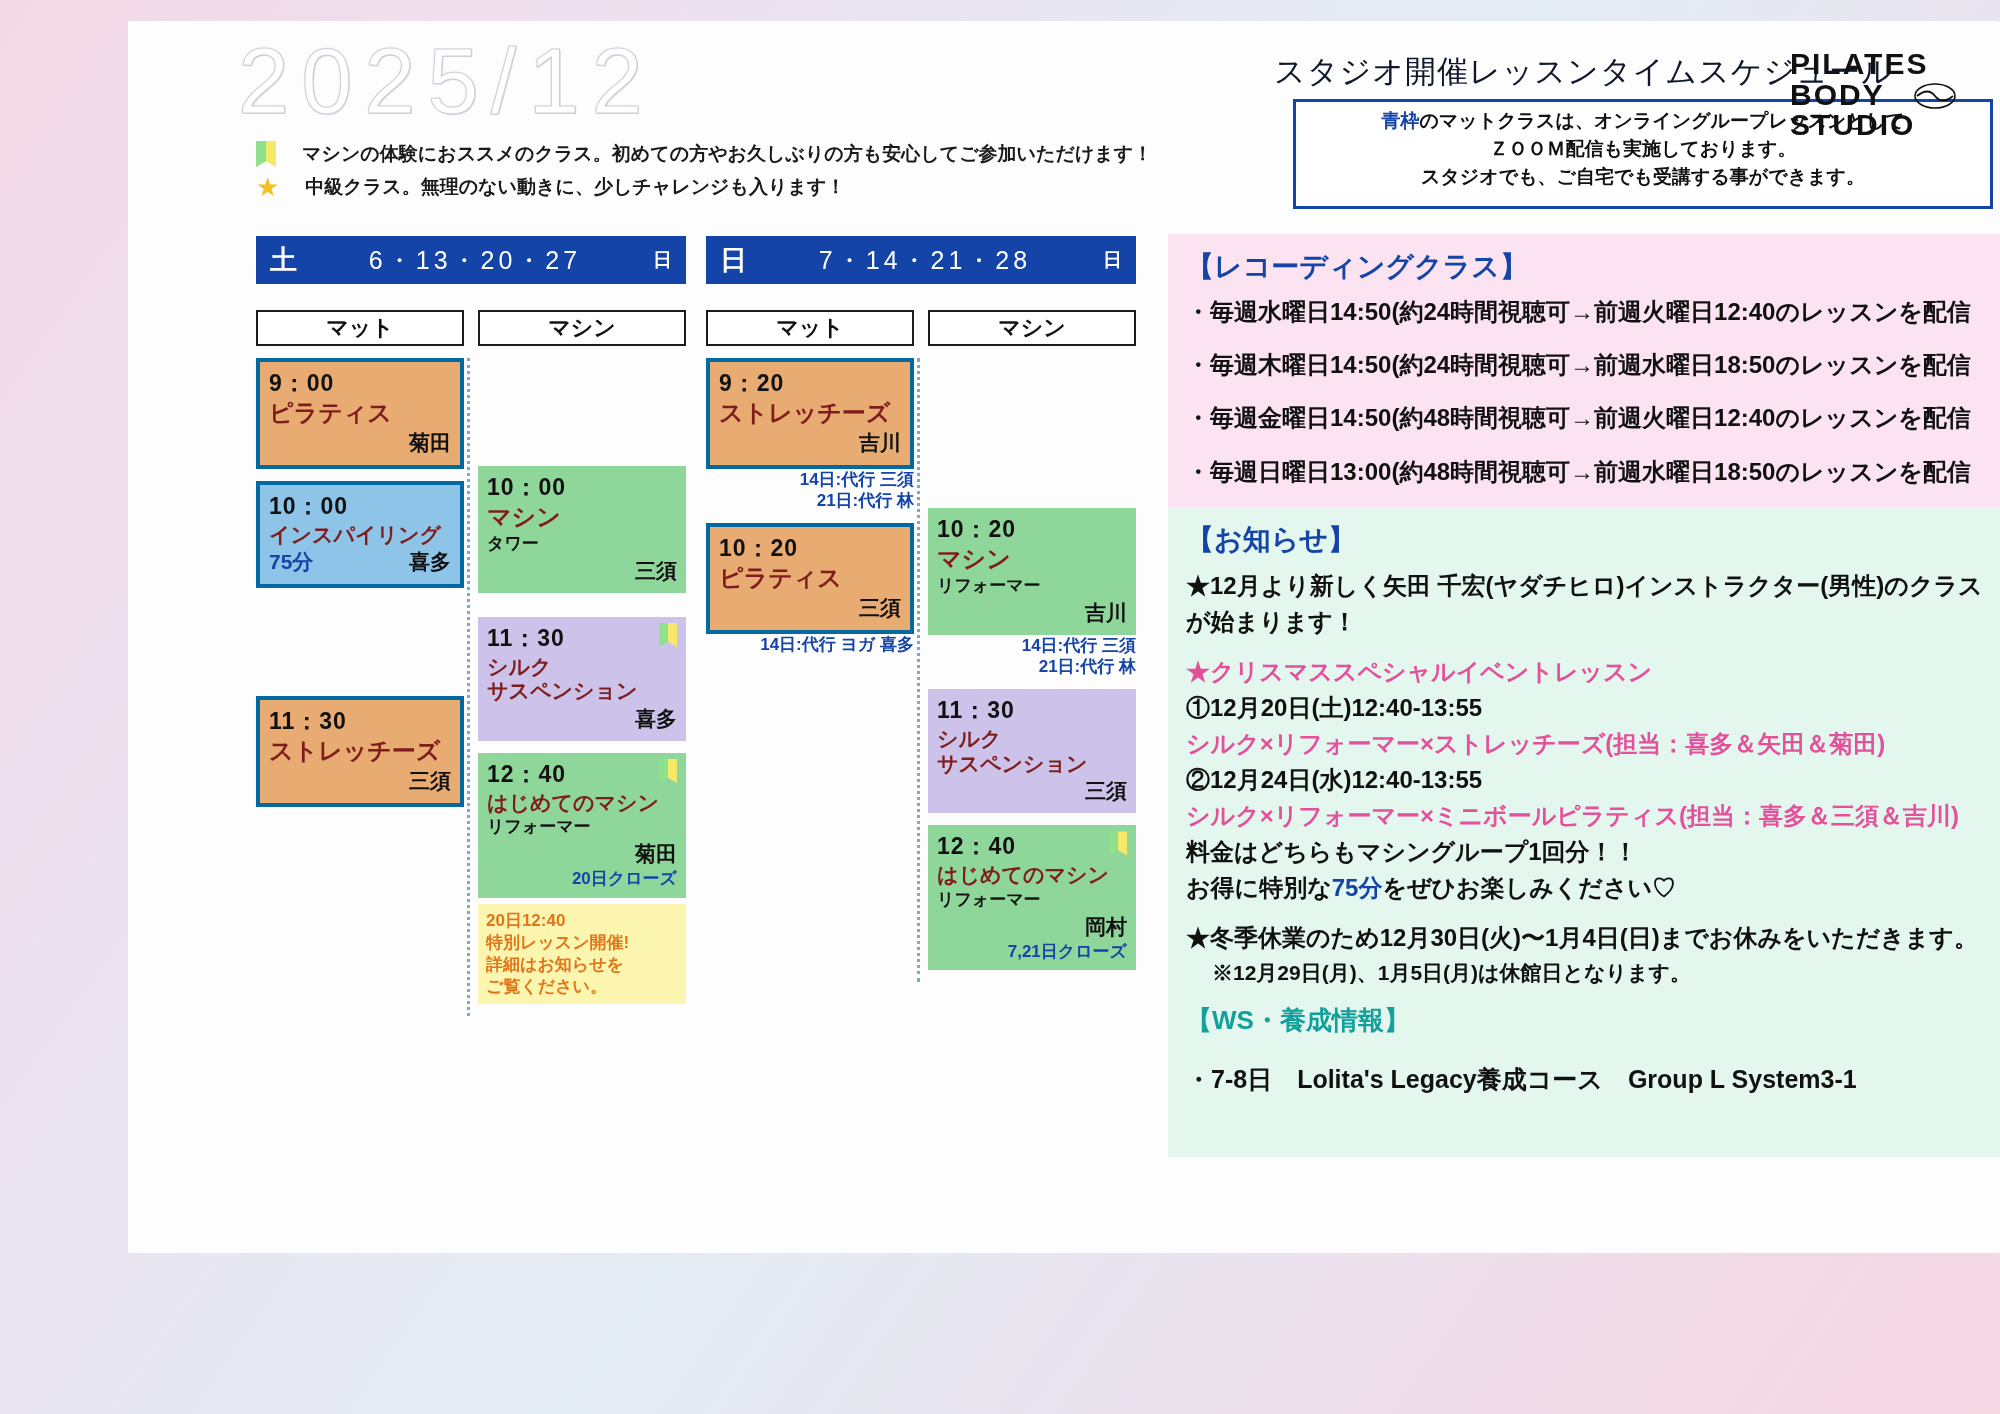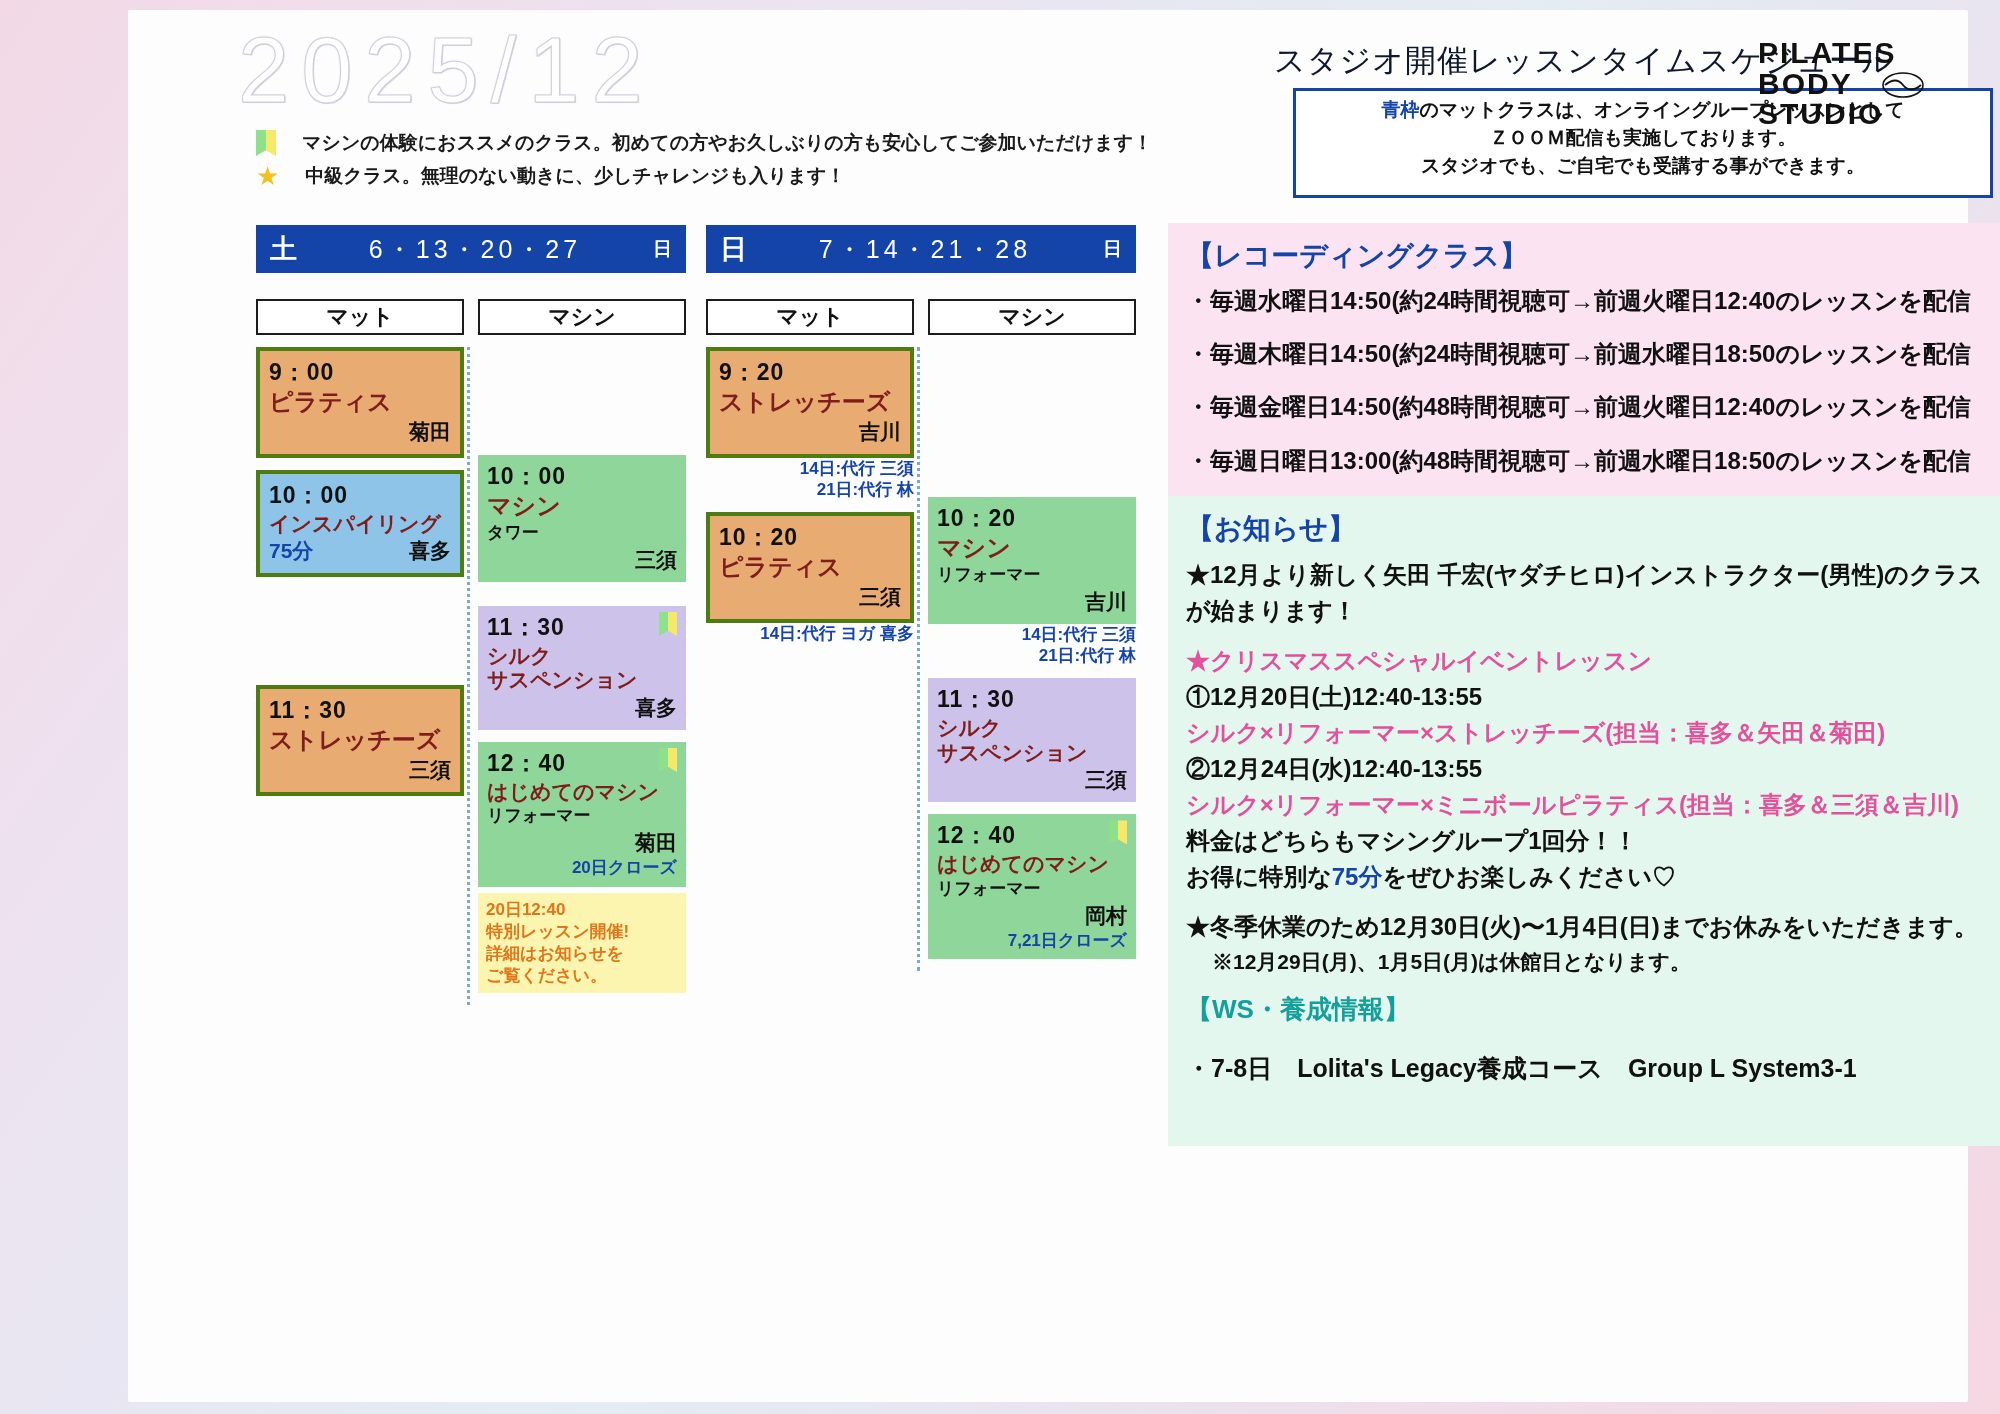--- a/index.html
+++ b/index.html
@@ -4,22 +4,22 @@
 <style>
   html,body{margin:0;padding:0;}
   body{
     width:2000px;height:1414px;
     font-family:"Liberation Sans", sans-serif;
     background:linear-gradient(125deg,#f3d9e6 0%,#efe0ee 18%,#e8e6f2 35%,#e4ecf3 52%,#e9e4ef 68%,#f0dce8 84%,#f5d7e2 100%);
     overflow:hidden;
   }
   .page{position:relative;width:2000px;height:1414px;}
   .sheet{
-    position:absolute;left:128px;top:10px;width:1840px;height:1392px;
-    background:#fdfdfd;border-radius:2px;
+    position:absolute;left:128px;top:21px;width:1840px;height:1232px;
+    background:#fdfdfd;border-radius:2px;padding-left:32px;
   }
 
   
   .year{
     position:absolute;left:110px;top:8px;
     font-size:92px;letter-spacing:12px;color:#ffffff;font-weight:300;
     text-shadow:0 0 2px rgba(170,170,190,.55), 1px 1px 0 rgba(190,190,210,.5);
     -webkit-text-stroke:1px rgba(200,200,215,.85);
   }
   .legend{position:absolute;left:128px;top:120px;width:1050px;}
@@ -89,21 +89,21 @@
   .card .mins{display:inline-block;color:#1544a8;font-weight:700;font-size:21px;}
   .card .ribbon-sm{
     position:absolute;right:9px;top:6px;width:18px;height:24px;
     background:linear-gradient(90deg,#8ee08a 0%,#8ee08a 50%,#f6e96a 50%,#f6e96a 100%);
     clip-path:polygon(0 0,100% 0,100% 100%,50% 78%,0 100%);
   }
   .c-orange{background:#e8ab72;}
   .c-blue{background:#8dc4e8;}
   .c-green{background:#8fd69a;}
   .c-purple{background:#cdc3ea;}
-  .b-blue{border:4px solid #4d7c0f;}
+  .b-blue{border:4px solid #0369a1;}
   .note-blue{
     font-size:17px;font-weight:700;color:#1544a8;text-align:right;line-height:1.25;margin-top:0;
   }
   .note-yellow{
     background:#fbf5b0;padding:6px 8px;margin-top:6px;
     font-size:17px;font-weight:700;color:#e0761a;line-height:1.3;
   }
   .spacer{height:96px;}
 
   

